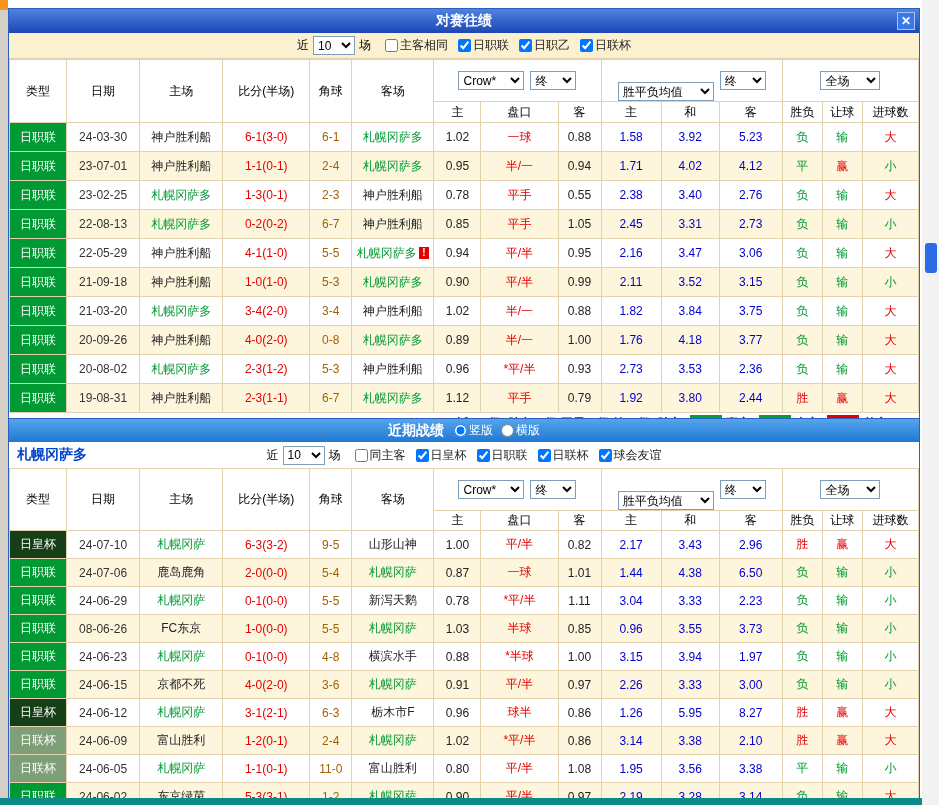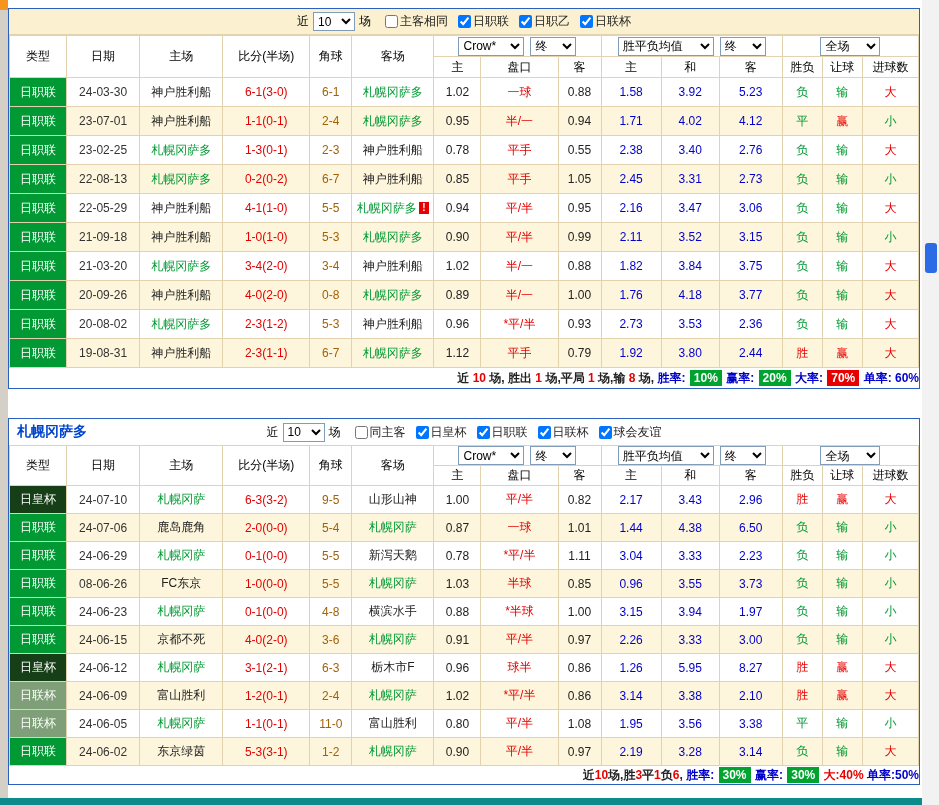--- a/index.html
+++ b/index.html
@@ -27,21 +27,21 @@
   .radios label { display:inline-flex; align-items:center; gap:2px; color:#fff; }
 
   .filterbar { height:26px; background:#fbf0cf; display:flex; align-items:center; justify-content:center;
                gap:4px; border-bottom:1px solid #e2d2ae; }
   .teamfilter { position:relative; height:26px; background:#fff; display:flex; align-items:center; justify-content:center; gap:4px; }
   .teamname { position:absolute; left:8px; font-weight:bold; font-size:14px; color:#0044cc; }
   .checkgroup { display:inline-flex; align-items:center; }
   .checkgroup label { display:inline-flex; align-items:center; margin-left:10px; gap:2px; color:#222; }
 
   .sel { font-size:12px; height:19px; border:1px solid #7f9db9; background:#fff; font-family:inherit; }
-  .w42{width:42px;} .w44{width:46px;} .w58{width:60px;} .w64{width:66px;} .w96{width:96px;}
+  .w42{width:42px;} .w44{width:46px;} .w58{width:60px;} .w64{width:66px;} .w96{width:96px;margin-top:22px;}
   .selwrap { display:flex; align-items:center; justify-content:center; gap:6px; }
 
   table { width:100%; border-collapse:collapse; table-layout:fixed; background:#fff; }
   th, td { border:1px solid #e2d2ae; text-align:center; padding:0; white-space:nowrap; overflow:hidden; font-size:12px; }
   th { font-weight:normal; background:#fff; color:#000; }
   .t1 thead th { height:21px; }
   .t2 thead th { height:20px; }
   .t1 tbody td { height:29px; }
   .t2 tbody td { height:28px; }
   tbody tr:nth-child(odd) td { background:#ffffff; }
@@ -73,20 +73,26 @@
   .b-red { background:var(--badge-red); }
 </style>
 </head>
 <body>
 
 <div class="page">
   <div class="corner-chip"></div>
   <div class="content-col">
 
     <div class="panel panel1">
+      <div class="titlebar">
+        <span>对赛往绩</span>
+        <button class="close-btn">
+          <span>✕</span>
+        </button>
+      </div>
       <div class="filterbar">
         <span>近</span>
         <select class="sel w42">
           <option>10</option>
         </select>
         <span>场</span>
         <span class="checkgroup">
             <label>
               <input type="checkbox" style="">
               <span>主客相同</span>
@@ -331,20 +337,33 @@
               <td class="res win">胜</td>
               <td class="res win">赢</td>
               <td class="res win">大</td>
             </tr>
           </tbody>
       </table>
       <div class="stats"><span>近 </span><span class="c-red">10</span><span> 场, 胜出 </span><span class="c-red">1</span><span> 场,平局 </span><span class="c-red">1</span><span> 场,输 </span><span class="c-red">8</span><span> 场, </span><span class="c-blue">胜率: </span><span class="badge b-green">10%</span><span> </span><span class="c-blue">赢率: </span><span class="badge b-green">20%</span><span> </span><span class="c-blue">大率: </span><span class="badge b-red">70%</span><span> </span><span class="c-blue">单率: </span><span class="c-blue">60%</span></div>
     </div>
 
     <div class="panel panel2">
+      <div class="titlebar titlebar2">
+        <span>近期战绩</span>
+        <span class="radios">
+            <label>
+              <input type="radio" name="view-mode" checked="" style="">
+              <span>竖版</span>
+            </label>
+            <label>
+              <input type="radio" name="view-mode" style="">
+              <span>横版</span>
+            </label>
+          </span>
+      </div>
       <div class="teamfilter">
         <span class="teamname">札幌冈萨多</span>
         <span>近</span>
         <select class="sel w42">
           <option>10</option>
         </select>
         <span>场</span>
         <span class="checkgroup">
             <label>
               <input type="checkbox" style="">

